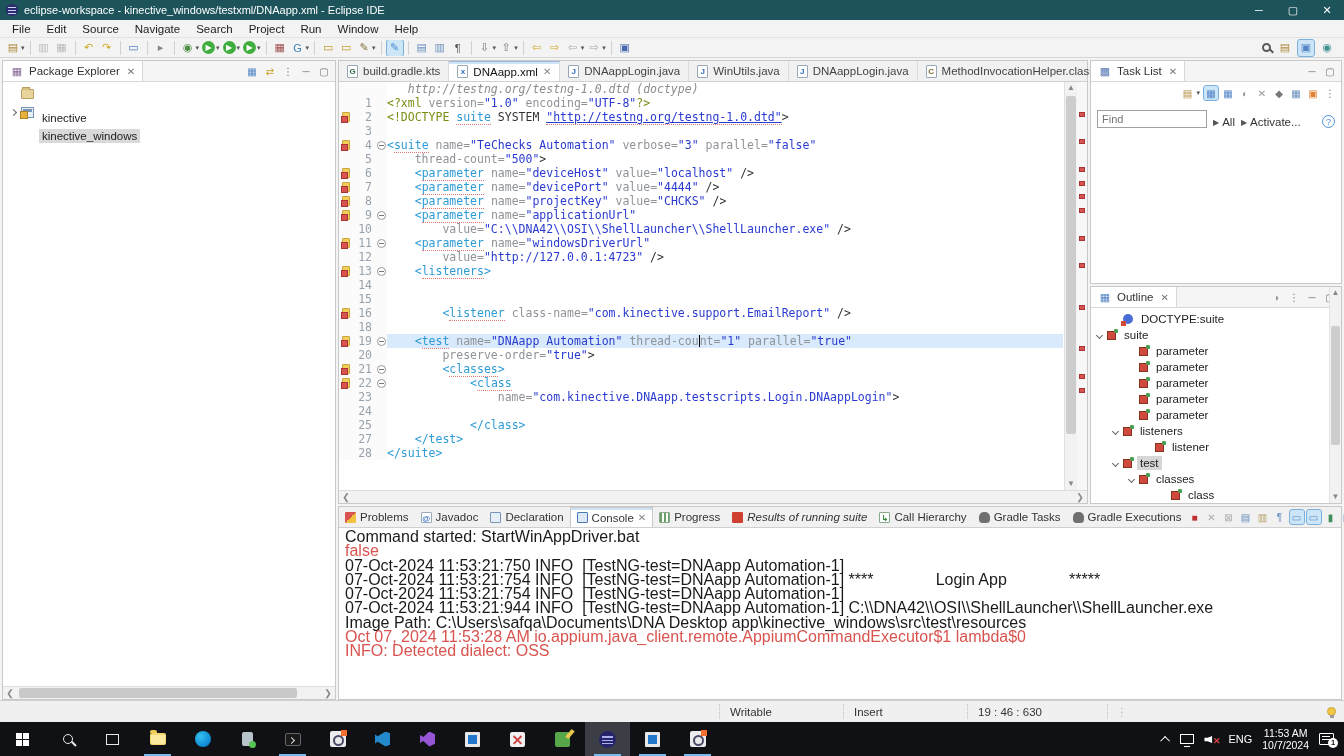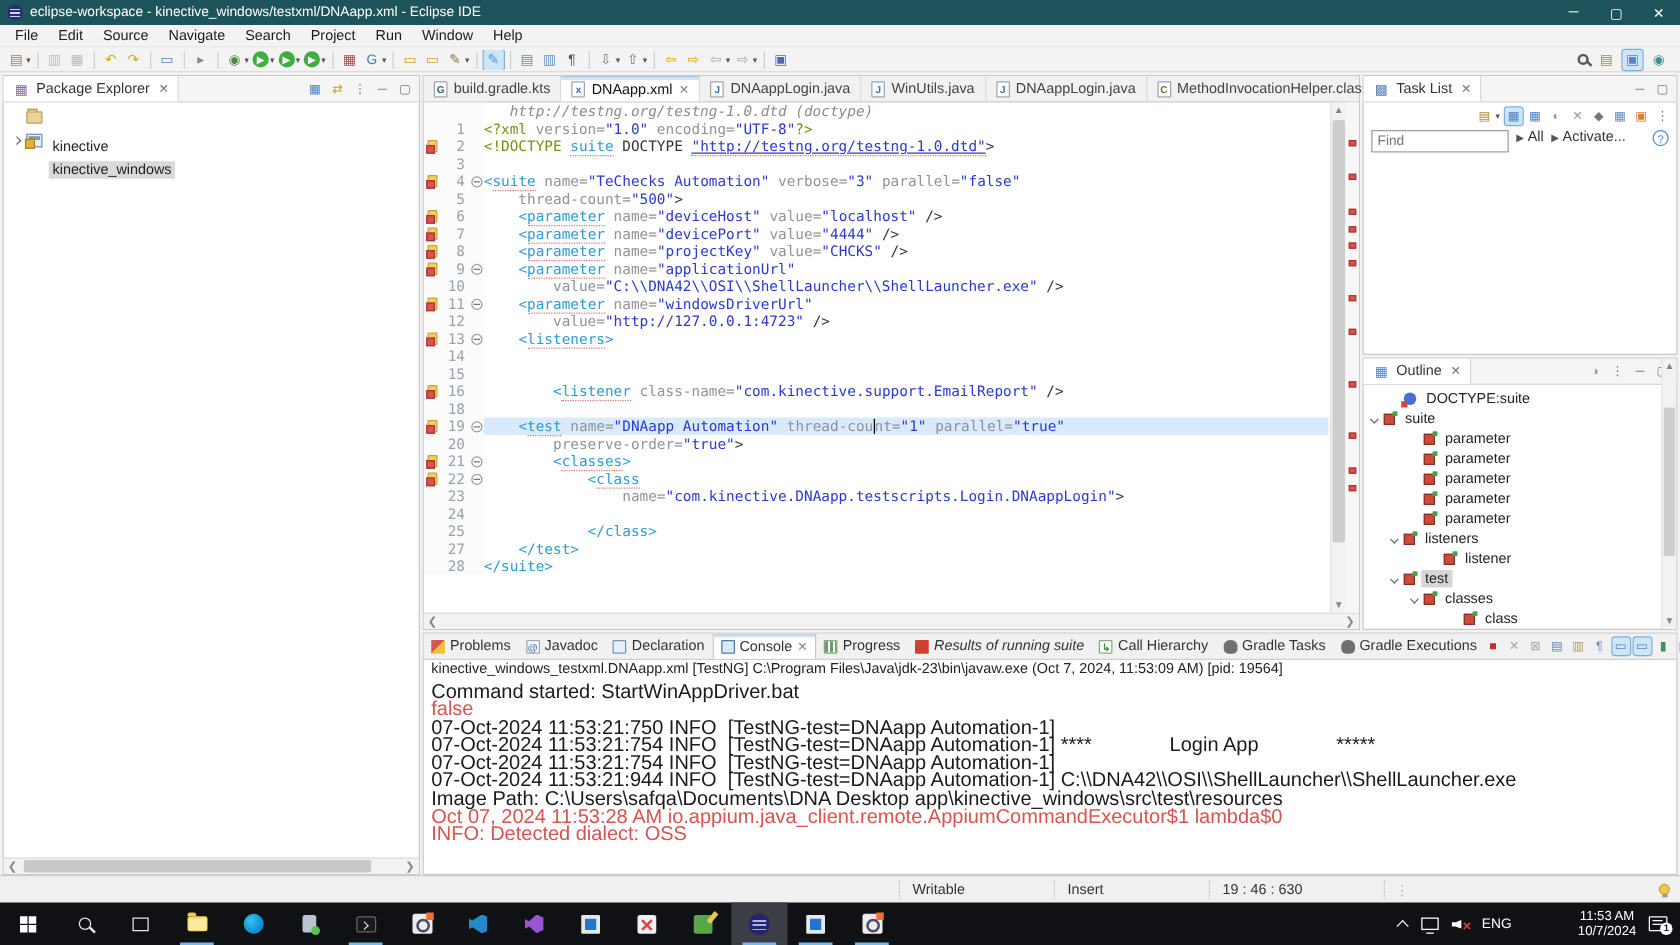--- a/index.html
+++ b/index.html
@@ -99,21 +99,21 @@
   .vs-track{flex:1;width:100%;position:relative;}
   .vs-thumb{position:absolute;left:1px;right:1px;background:#cdcdcd;border-radius:2px;}
   .ruler{position:absolute;right:0;top:0;bottom:0;width:10px;background:#f7f7f7;}
   .rmark{position:absolute;left:2px;width:6px;height:5px;background:#d9534f;border:1px solid #a33;}
   .e-hscroll{flex:0 0 13px;}
 
   
   .right-col{width:252px;margin-left:2px;display:flex;flex-direction:column;flex:0 0 auto;}
   .task-panel{height:224px;display:flex;flex-direction:column;margin-bottom:2px;}
   .tl-toolbar{height:22px;display:flex;align-items:center;justify-content:flex-end;gap:3px;padding:0 4px;color:#777;}
-  .tl-findrow{height:24px;display:flex;align-items:flex-start;gap:6px;padding:0 6px;}
+  .tl-findrow{height:24px;display:flex;align-items:flex-end;gap:6px;padding:0 6px;}
   .find-input{width:110px;height:18px;border:1px solid #a0a0a0;font-size:11px;padding:0 4px;color:#333;font-family:"Liberation Sans",sans-serif;}
   .tl-link{color:#333;display:flex;align-items:center;gap:3px;}
   .tri{color:#555;font-size:8px;}
   .help-ic{margin-left:auto;width:13px;height:13px;border:1px solid #4a90d9;border-radius:50%;color:#4a90d9;font-size:9px;display:flex;align-items:center;justify-content:center;}
   .outline-panel{flex:1;display:flex;flex-direction:column;position:relative;min-height:0;}
   .ol-tree{flex:1;padding-top:3px;overflow:hidden;position:relative;}
   .ol-row{height:16px;display:flex;align-items:center;gap:5px;font-size:11.5px;}
   .ol-row .lbl{padding:1px 3px;}
   .ol-row.sel .lbl{background:#d6d6d6;}
   .ol-ic{width:9px;height:9px;background:#cf4a3a;border:1px solid #8a2f24;position:relative;flex:0 0 auto;}
@@ -160,21 +160,21 @@
   .tb-slot.running::after{content:"";position:absolute;bottom:0;left:9px;right:9px;height:2px;background:#76b9ed;}
   .tray{margin-left:auto;display:flex;align-items:center;gap:10px;padding-right:10px;color:#fff;}
   .tr-chev{width:7px;height:7px;border-left:1.6px solid #fff;border-top:1.6px solid #fff;transform:rotate(45deg) translateY(2px);}
   .tr-net{width:14px;height:10px;border:1.4px solid #fff;position:relative;}
   .tr-net::after{content:"";position:absolute;left:3px;right:3px;bottom:-4px;height:1.5px;background:#fff;}
   .tr-vol{position:relative;width:14px;height:12px;}
   .tr-vol::before{content:"";position:absolute;left:0;top:3px;width:9px;height:7px;background:#fff;
     clip-path:polygon(0 25%,35% 25%,85% 0,85% 100%,35% 75%,0 75%);}
   .tr-vol .mute{position:absolute;right:-2px;bottom:-1px;color:#e04343;font-size:9px;font-weight:bold;line-height:9px;}
   .tr-lang{font-size:11px;}
-  .tr-clock{text-align:center;font-size:10.5px;line-height:12px;margin-left:43px;}
+  .tr-clock{text-align:center;font-size:10.5px;line-height:12px;}
   .tr-notif{width:15px;height:12px;border:1.4px solid #fff;border-radius:1px;position:relative;}
   .tr-notif::before{content:"";position:absolute;left:2px;top:2px;width:8px;height:1.2px;background:#fff;box-shadow:0 3px 0 #fff;}
   .tr-badge{position:absolute;right:-5px;bottom:-4px;background:#fff;color:#111;border-radius:50%;width:10px;height:10px;font-size:7.5px;line-height:10px;text-align:center;font-weight:bold;}
 
   
   .ap{flex:0 0 auto;}
   .ic-start{width:13px;height:13px;background:
     linear-gradient(#fff,#fff) 0 0/6px 6px no-repeat,
     linear-gradient(#fff,#fff) 7px 0/6px 6px no-repeat,
     linear-gradient(#fff,#fff) 0 7px/6px 6px no-repeat,
@@ -365,21 +365,21 @@
               </div>
               <span class="head-icons">
                 <span class="hic">─</span>
                 <span class="hic">▢</span>
               </span>
             </div>
           <div class="editor-body">
             <div class="code">
                 <div class="cl"><span class="g1"></span><span class="g2"></span><span class="g3"></span><span class="ct"><span class="seg-cm">   http://testng.org/testng-1.0.dtd (doctype)</span></span></div>
                 <div class="cl"><span class="g1"></span><span class="g2">1</span><span class="g3"></span><span class="ct"><span class="seg-pi">&lt;?xml</span><span class="seg-a"> version=</span><span class="seg-v">"1.0"</span><span class="seg-a"> encoding=</span><span class="seg-v">"UTF-8"</span><span class="seg-pi">?&gt;</span></span></div>
-                <div class="cl"><span class="g1"><span class="warn-ic"></span></span><span class="g2">2</span><span class="g3"></span><span class="ct"><span class="seg-pi">&lt;!DOCTYPE</span><span class="seg-p"> </span><span class="seg-t">suite</span><span class="seg-p"> DOCTYPE </span><span class="seg-u">"http://testng.org/testng-1.0.dtd"</span><span class="seg-p">&gt;</span></span></div>
+                <div class="cl"><span class="g1"><span class="warn-ic"></span></span><span class="g2">2</span><span class="g3"></span><span class="ct"><span class="seg-pi">&lt;!DOCTYPE</span><span class="seg-p"> </span><span class="seg-t">suite</span><span class="seg-p"> SYSTEM </span><span class="seg-u">"http://testng.org/testng-1.0.dtd"</span><span class="seg-p">&gt;</span></span></div>
                 <div class="cl"><span class="g1"></span><span class="g2">3</span><span class="g3"></span><span class="ct"></span></div>
                 <div class="cl"><span class="g1"><span class="warn-ic"></span></span><span class="g2">4</span><span class="g3"><span class="fold"></span></span><span class="ct"><span class="seg-b">&lt;</span><span class="seg-t">suite</span><span class="seg-a"> name=</span><span class="seg-v">"TeChecks Automation"</span><span class="seg-a"> verbose=</span><span class="seg-v">"3"</span><span class="seg-a"> parallel=</span><span class="seg-v">"false"</span></span></div>
                 <div class="cl"><span class="g1"></span><span class="g2">5</span><span class="g3"></span><span class="ct"><span class="seg-a">    thread-count=</span><span class="seg-v">"500"</span><span class="seg-p">&gt;</span></span></div>
                 <div class="cl"><span class="g1"><span class="warn-ic"></span></span><span class="g2">6</span><span class="g3"></span><span class="ct"><span class="seg-p">    </span><span class="seg-b">&lt;</span><span class="seg-t">parameter</span><span class="seg-a"> name=</span><span class="seg-v">"deviceHost"</span><span class="seg-a"> value=</span><span class="seg-v">"localhost"</span><span class="seg-p"> /&gt;</span></span></div>
                 <div class="cl"><span class="g1"><span class="warn-ic"></span></span><span class="g2">7</span><span class="g3"></span><span class="ct"><span class="seg-p">    </span><span class="seg-b">&lt;</span><span class="seg-t">parameter</span><span class="seg-a"> name=</span><span class="seg-v">"devicePort"</span><span class="seg-a"> value=</span><span class="seg-v">"4444"</span><span class="seg-p"> /&gt;</span></span></div>
                 <div class="cl"><span class="g1"><span class="warn-ic"></span></span><span class="g2">8</span><span class="g3"></span><span class="ct"><span class="seg-p">    </span><span class="seg-b">&lt;</span><span class="seg-t">parameter</span><span class="seg-a"> name=</span><span class="seg-v">"projectKey"</span><span class="seg-a"> value=</span><span class="seg-v">"CHCKS"</span><span class="seg-p"> /&gt;</span></span></div>
                 <div class="cl"><span class="g1"><span class="warn-ic"></span></span><span class="g2">9</span><span class="g3"><span class="fold"></span></span><span class="ct"><span class="seg-p">    </span><span class="seg-b">&lt;</span><span class="seg-t">parameter</span><span class="seg-a"> name=</span><span class="seg-v">"applicationUrl"</span></span></div>
                 <div class="cl"><span class="g1"></span><span class="g2">10</span><span class="g3"></span><span class="ct"><span class="seg-a">        value=</span><span class="seg-v">"C:\\DNA42\\OSI\\ShellLauncher\\ShellLauncher.exe"</span><span class="seg-p"> /&gt;</span></span></div>
                 <div class="cl"><span class="g1"><span class="warn-ic"></span></span><span class="g2">11</span><span class="g3"><span class="fold"></span></span><span class="ct"><span class="seg-p">    </span><span class="seg-b">&lt;</span><span class="seg-t">parameter</span><span class="seg-a"> name=</span><span class="seg-v">"windowsDriverUrl"</span></span></div>
                 <div class="cl"><span class="g1"></span><span class="g2">12</span><span class="g3"></span><span class="ct"><span class="seg-a">        value=</span><span class="seg-v">"http://127.0.0.1:4723"</span><span class="seg-p"> /&gt;</span></span></div>
@@ -598,21 +598,20 @@
               <span class="hic" style="color: rgb(170, 170, 170);">⊠</span>
               <span class="hic" style="color: rgb(106, 143, 192);">▤</span>
               <span class="hic" style="color: rgb(181, 160, 106);">▥</span>
               <span class="hic" style="color: rgb(106, 143, 192);">¶</span>
               <span class="hic hl" style="color: rgb(85, 133, 197);">▭</span>
               <span class="hic hl" style="color: rgb(85, 133, 197);">▭</span>
               <span class="hic" style="color: rgb(63, 143, 95);">▮</span>
               <span class="hic" style="color: rgb(85, 133, 197);">▤</span>
             </span>
           </div>
-        <div class="console-title">kinective_windows_testxml.DNAapp.xml [TestNG] C:\Program Files\Java\jdk-23\bin\javaw.exe  (Oct 7, 2024, 11:53:09 AM) [pid: 19564]</div>
         <div class="console-out"><div class="con-line black">Command started: StartWinAppDriver.bat</div><div class="con-line red">false</div><div class="con-line black">07-Oct-2024 11:53:21:750 INFO  [TestNG-test=DNAapp Automation-1] </div><div class="con-line black">07-Oct-2024 11:53:21:754 INFO  [TestNG-test=DNAapp Automation-1] ****              Login App              *****</div><div class="con-line black">07-Oct-2024 11:53:21:754 INFO  [TestNG-test=DNAapp Automation-1] </div><div class="con-line black">07-Oct-2024 11:53:21:944 INFO  [TestNG-test=DNAapp Automation-1] C:\\DNA42\\OSI\\ShellLauncher\\ShellLauncher.exe</div><div class="con-line black">Image Path: C:\Users\safqa\Documents\DNA Desktop app\kinective_windows\src\test\resources</div><div class="con-line red">Oct 07, 2024 11:53:28 AM io.appium.java_client.remote.AppiumCommandExecutor$1 lambda$0</div><div class="con-line red">INFO: Detected dialect: OSS</div></div>
       </div>
     </div>
   </div>
 
   <div class="statusbar">
     <span class="sb-spacer"></span>
     <span class="sb-cell">Writable</span>
     <span class="sb-cell">Insert</span>
     <span class="sb-cell" style="width:140px">19 : 46 : 630</span>

